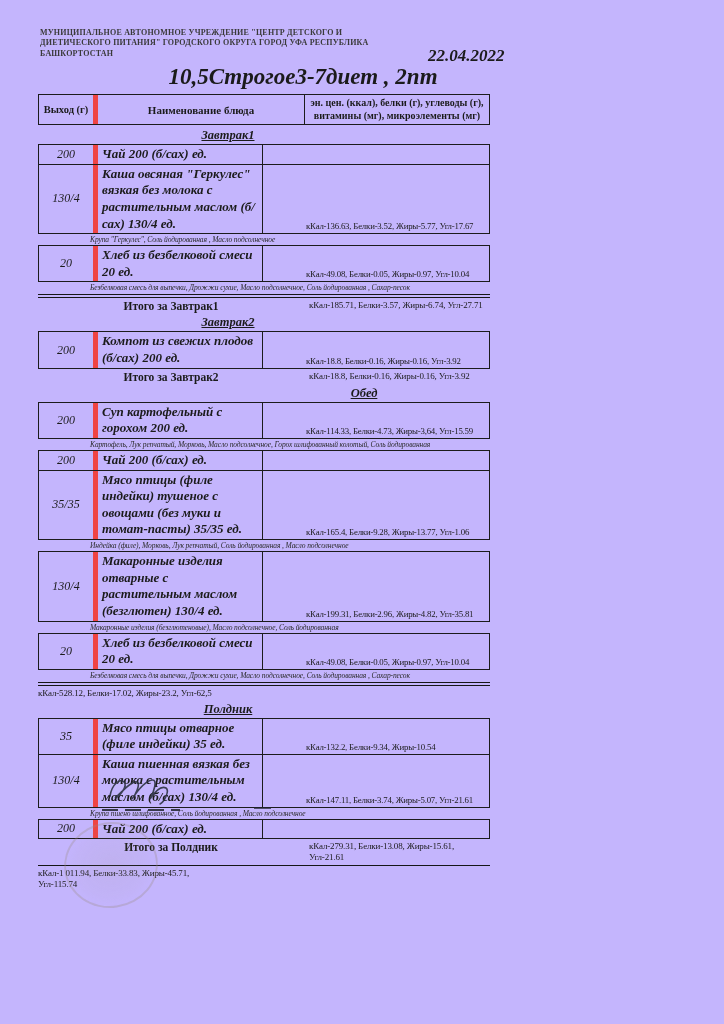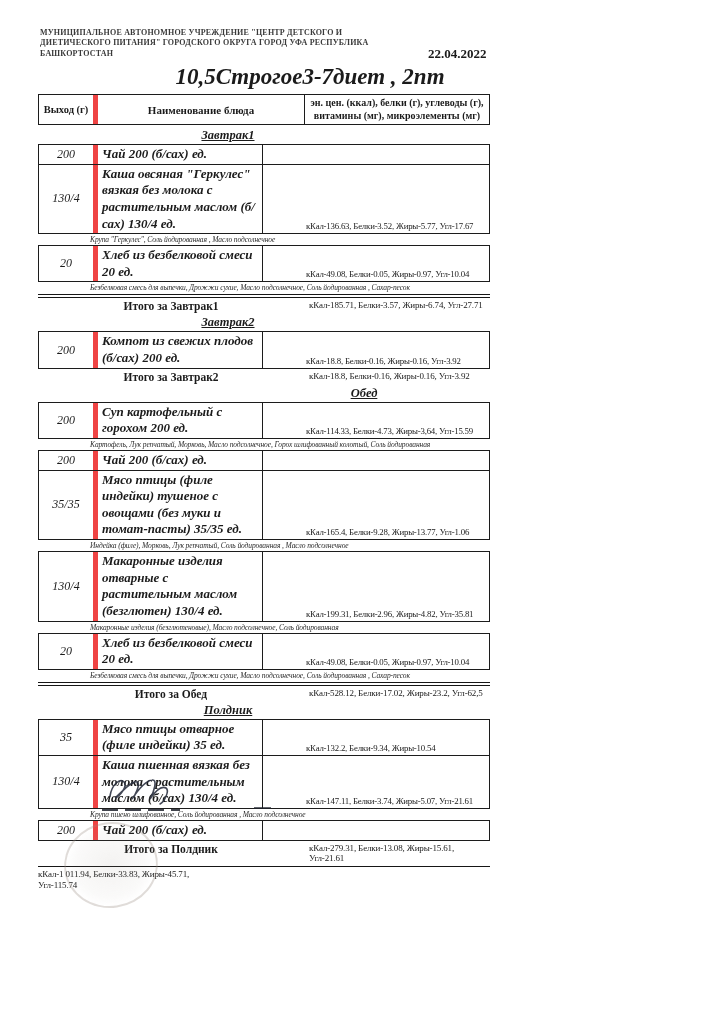--- a/index.html
+++ b/index.html
@@ -1,25 +1,25 @@
 <!DOCTYPE html>
 <html><head>
 <meta charset="utf-8">
 <style>
   html,body{margin:0;padding:0;background:#e8e8e6;}
   .page{
     position:relative;width:724px;height:1024px;margin:0 auto;
-    background:#ffffff;font-family:"Liberation Serif","DejaVu Serif",serif;
+    background:#c4b5fd;font-family:"Liberation Serif","DejaVu Serif",serif;
     color:#1b1b1b;overflow:hidden;box-shadow:0 0 4px rgba(0,0,0,.2);
   }
   .org{position:absolute;left:40px;top:28px;width:330px;
     font-size:8px;font-weight:600;letter-spacing:.2px;color:#3a3a3a;line-height:1.3;}
   .doc-date{position:absolute;left:428px;top:46px;width:64px;
-    font-size:13px;font-weight:bold;}
-  .doc-title{position:absolute;left:45px;top:64px;width:530px;margin:0;
+    font-size:17px;font-weight:bold;font-style:italic;}
+  .doc-title{position:absolute;left:38px;top:64px;width:530px;margin:0;
     text-align:center;font-size:23px;font-weight:bold;font-style:italic;}
   .content{position:absolute;left:38px;top:95px;width:452px;}
   .hdr-row,.row{display:flex;border:1px solid #1c1c1c;margin-top:-1px;background:transparent;}
   .c1{width:54px;flex:0 0 54px;border-right:5px solid #ef4444;display:flex;
       align-items:center;justify-content:center;text-align:center;}
   .c2{flex:1 1 auto;border-right:1px solid #1c1c1c;padding:1px 4px;}
   .c3{width:180px;flex:0 0 180px;padding:1px 3px;display:flex;flex-direction:column;justify-content:flex-end;}
   .hdr-row .c1{font-size:10.5px;font-weight:bold;}
   .hdr-row .c2{font-size:11px;font-weight:bold;display:flex;align-items:center;justify-content:center;text-align:center;}
   .hdr-row .c3{font-size:10px;font-weight:bold;text-align:center;line-height:1.25;padding:2px 2px;}
@@ -127,21 +127,20 @@
     </div>
     <div class="note">Макаронные изделия (безглютеновые), Масло подсолнечное, Соль йодированная</div>
     <div class="row">
       <div class="c1">20</div>
       <div class="c2">Хлеб из безбелковой смеси 20 ед.</div>
       <div class="c3">кКал-49.08, Белки-0.05, Жиры-0.97, Угл-10.04</div>
     </div>
     <div class="note">Безбелковая смесь для выпечки, Дрожжи сухие, Масло подсолнечное, Соль йодированная , Сахар-песок</div>
     <div class="rule-double"></div>
     <div class="total-row">
-      <div class="total-label">Итого за Обед</div>
       <div class="total-values">кКал-528.12, Белки-17.02, Жиры-23.2, Угл-62,5</div>
     </div>
 
     <div class="section-title">Полдник</div>
     <div class="row">
       <div class="c1">35</div>
       <div class="c2">Мясо птицы отварное (филе индейки) 35 ед.</div>
       <div class="c3">кКал-132.2, Белки-9.34, Жиры-10.54</div>
     </div>
     <div class="row">

